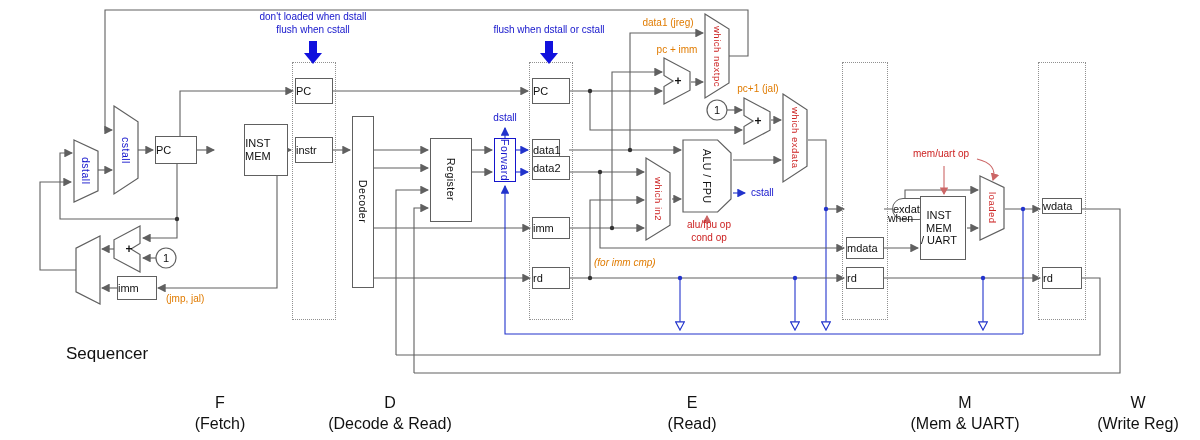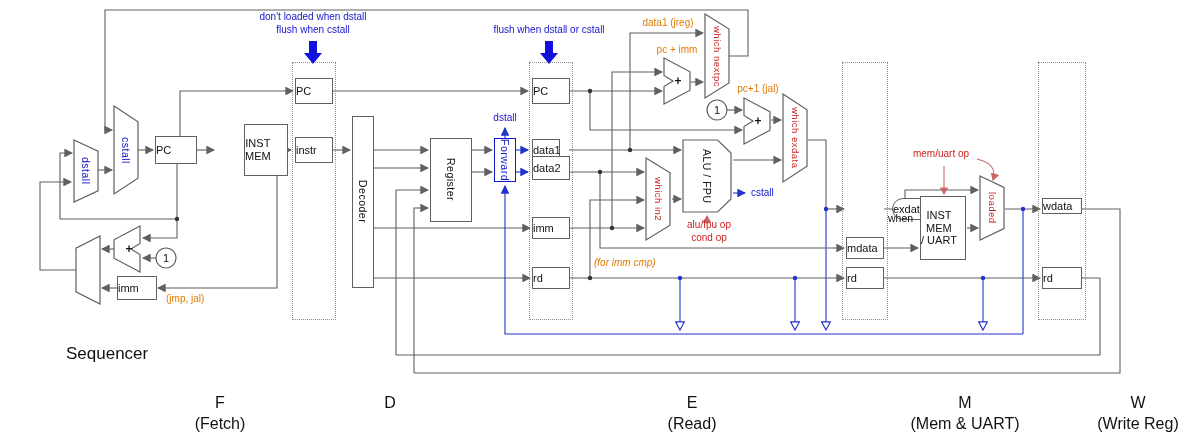--- a/index.html
+++ b/index.html
@@ -243,19 +243,20 @@
 
   <div class="lbl blue center" style="left:505px;top:112px;">dstall</div>
   <div class="lbl blue" style="left:751px;top:187px;">cstall</div>
 
   <div class="lbl" style="left:888px;top:212px;font-size:10.5px;">when</div>
 
   <div class="seqlbl" style="left:30px;top:344px;margin-left:36px;">Sequencer</div>
   <div class="lbl big center" style="left:220px;top:394px;">F</div>
   <div class="lbl big center" style="left:220px;top:415px;">(Fetch)</div>
   <div class="lbl big center" style="left:390px;top:394px;">D</div>
+  <div class="lbl big center" style="left:390px;top:415px;">(Decode &amp; Read)</div>
   <div class="lbl big center" style="left:692px;top:394px;">E</div>
   <div class="lbl big center" style="left:692px;top:415px;">(Read)</div>
   <div class="lbl big center" style="left:965px;top:394px;">M</div>
   <div class="lbl big center" style="left:965px;top:415px;">(Mem &amp; UART)</div>
   <div class="lbl big center" style="left:1138px;top:394px;">W</div>
   <div class="lbl big center" style="left:1138px;top:415px;">(Write Reg)</div>
 </div>
 
 </body></html>

